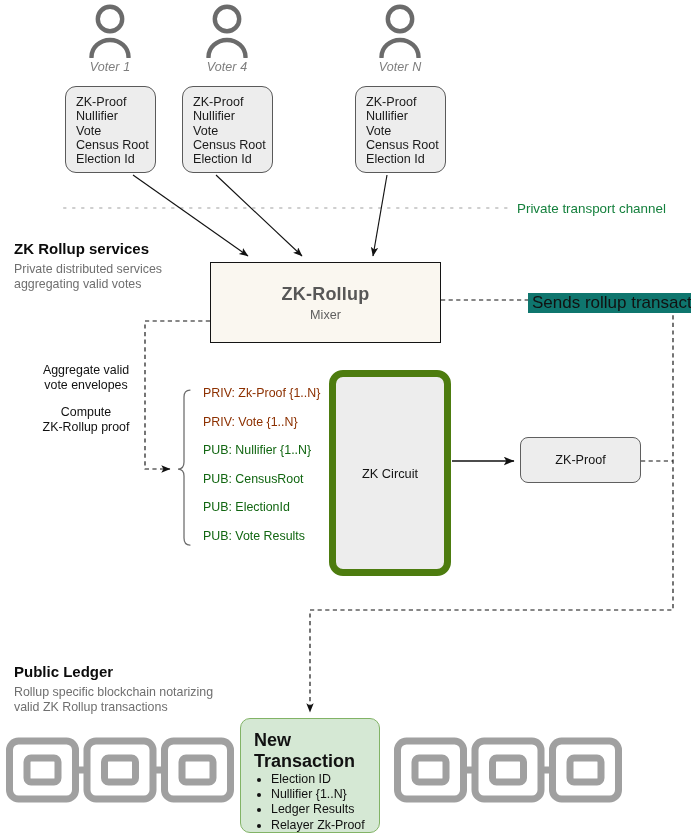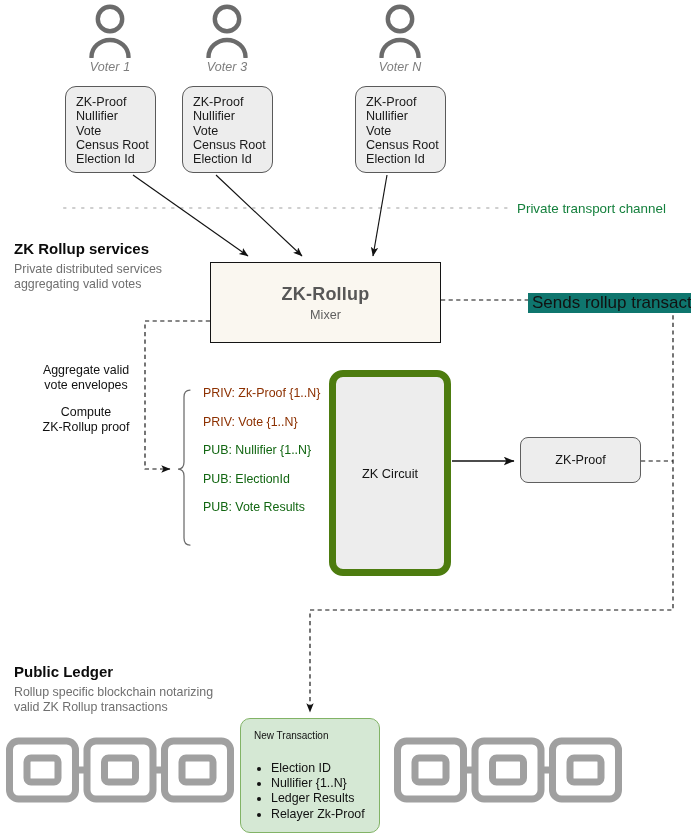--- a/index.html
+++ b/index.html
@@ -83,21 +83,21 @@
     position:absolute;font-size:17px;color:#111;white-space:nowrap;
     background:#0f766e;padding:0 4px;
   }
 
   
   #new-tx{
     position:absolute;left:240px;top:718px;width:140px;height:115px;
     background:#d5e8d4;border:1px solid #82b366;border-radius:10px;
     box-sizing:border-box;padding:11px 0 0 13px;
   }
-  #new-tx .tx-title{font-size:10px;font-weight:normal;color:#111;margin-bottom:20px;}
+  #new-tx .tx-title{font-size:18px;font-weight:bold;color:#111;margin-bottom:0;}
   #new-tx ul{margin:0;padding-left:17px;}
   #new-tx li{font-size:12.4px;line-height:15.2px;color:#111;white-space:nowrap;}
 
   
   .chain{position:absolute;}
 </style>
 </head>
 <body>
 
 <div id="canvas">
@@ -141,21 +141,21 @@
     <span class="vlabel">Voter 1</span>
   </div>
 
   <div class="voter" style="left:184px;top:2px;">
     <span class="glyph">
       <svg width="58" height="56" viewBox="0 0 58 56" aria-hidden="true">
         <circle cx="29" cy="17" r="12.2" fill="none" stroke="#6b6b6b" stroke-width="4.4"></circle>
         <path d="M10.5,55 a18.5,17 0 0 1 37,0" fill="none" stroke="#6b6b6b" stroke-width="4.4" stroke-linecap="round" stroke-linejoin="round"></path>
       </svg>
     </span>
-    <span class="vlabel">Voter 3</span>
+    <span class="vlabel">Voter 4</span>
   </div>
 
   <div class="voter" style="left:357px;top:2px;">
     <span class="glyph">
       <svg width="58" height="56" viewBox="0 0 58 56" aria-hidden="true">
         <circle cx="29" cy="17" r="12.2" fill="none" stroke="#6b6b6b" stroke-width="4.4"></circle>
         <path d="M10.5,55 a18.5,17 0 0 1 37,0" fill="none" stroke="#6b6b6b" stroke-width="4.4" stroke-linecap="round" stroke-linejoin="round"></path>
       </svg>
     </span>
     <span class="vlabel">Voter N</span>
@@ -200,20 +200,21 @@
 
   <div class="note" style="left:30px;top:363px;width:112px;">Aggregate valid
 vote envelopes</div>
   <div class="note" style="left:30px;top:405px;width:112px;">Compute
 ZK-Rollup proof</div>
 
   <div id="signal-list">
     <div class="sig priv">PRIV: Zk-Proof {1..N}</div>
     <div class="sig priv">PRIV: Vote {1..N}</div>
     <div class="sig pub">PUB: Nullifier {1..N}</div>
+    <div class="sig pub">PUB: CensusRoot</div>
     <div class="sig pub">PUB: ElectionId</div>
     <div class="sig pub">PUB: Vote Results</div>
   </div>
 
   <div id="zk-circuit">
     <span>ZK Circuit</span>
   </div>
   <div id="zk-proof">
     <span>ZK-Proof</span>
   </div>

